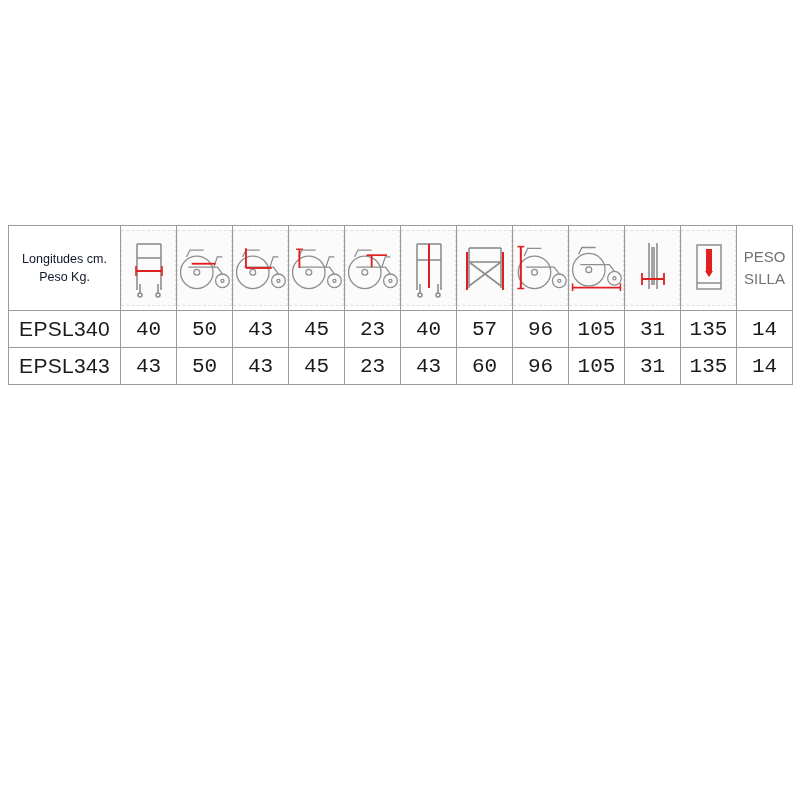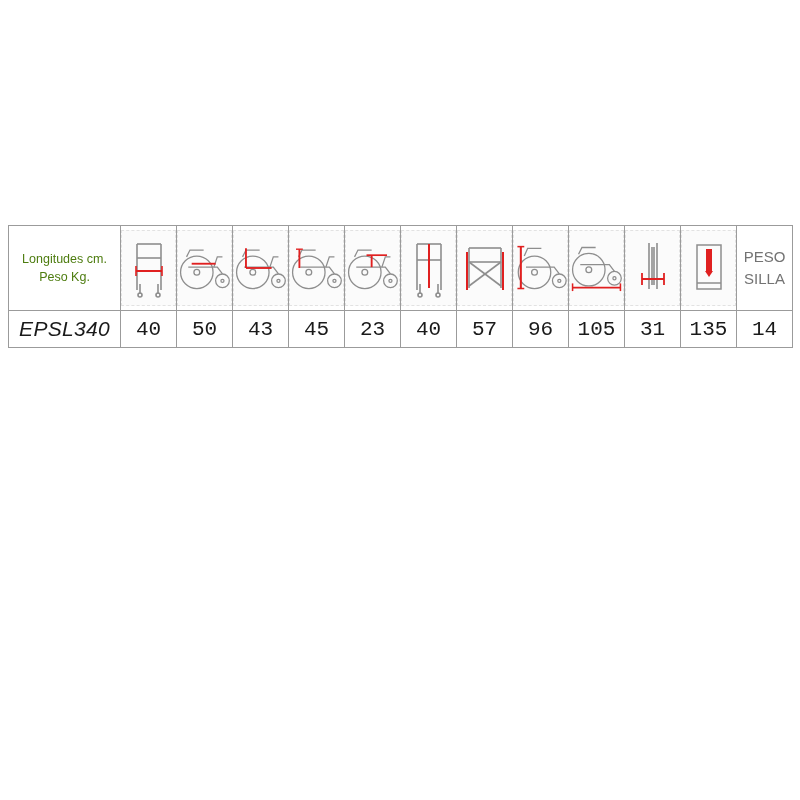--- a/index.html
+++ b/index.html
@@ -31,21 +31,21 @@
     vertical-align: middle;
     background: #ffffff;
   }
   
   .hdr-row td {
     height: 84px;
   }
   .corner-cell {
     font-family: "Liberation Sans", sans-serif;
     font-size: 12.5px;
-    color: #4d7c0f;
+    color: #0f172a;
     line-height: 1.45;
     padding: 4px 3px;
   }
   .peso-cell {
     font-family: "Liberation Sans", sans-serif;
     font-size: 15px;
     color: #737373;
     line-height: 1.45;
   }
   .icon-cell {
@@ -67,21 +67,20 @@
   .data-row td {
     height: 36px;
     font-size: 21px;
     color: #1a1a1a;
   }
   .model-cell {
     font-family: "Liberation Sans", sans-serif;
     font-size: 17px;
     color: #6b6fb5;
     letter-spacing: 0.3px;
-    font-style: italic;
   }
   .num-cell {
     font-family: Liberation Mono, monospace;
     font-size: 21px;
     color: #111111;
   }
   
   col.c-model { width: 112px; }
   col.c-num   { width: 56px;  }
   col.c-peso  { width: 56px;  }
@@ -320,19 +319,34 @@
         <td class="num-cell">23</td>
         <td class="num-cell">40</td>
         <td class="num-cell">57</td>
         <td class="num-cell">96</td>
         <td class="num-cell">105</td>
         <td class="num-cell">31</td>
         <td class="num-cell">135</td>
         <td class="num-cell">14</td>
       </tr>
 
+      <tr class="data-row">
+        <td class="model-cell">EPSL343</td>
+        <td class="num-cell">43</td>
+        <td class="num-cell">50</td>
+        <td class="num-cell">43</td>
+        <td class="num-cell">45</td>
+        <td class="num-cell">23</td>
+        <td class="num-cell">43</td>
+        <td class="num-cell">60</td>
+        <td class="num-cell">96</td>
+        <td class="num-cell">105</td>
+        <td class="num-cell">31</td>
+        <td class="num-cell">135</td>
+        <td class="num-cell">14</td>
+      </tr>
 
 
 
     </tbody>
   </table>
 
 </div>
 
 </body></html>

